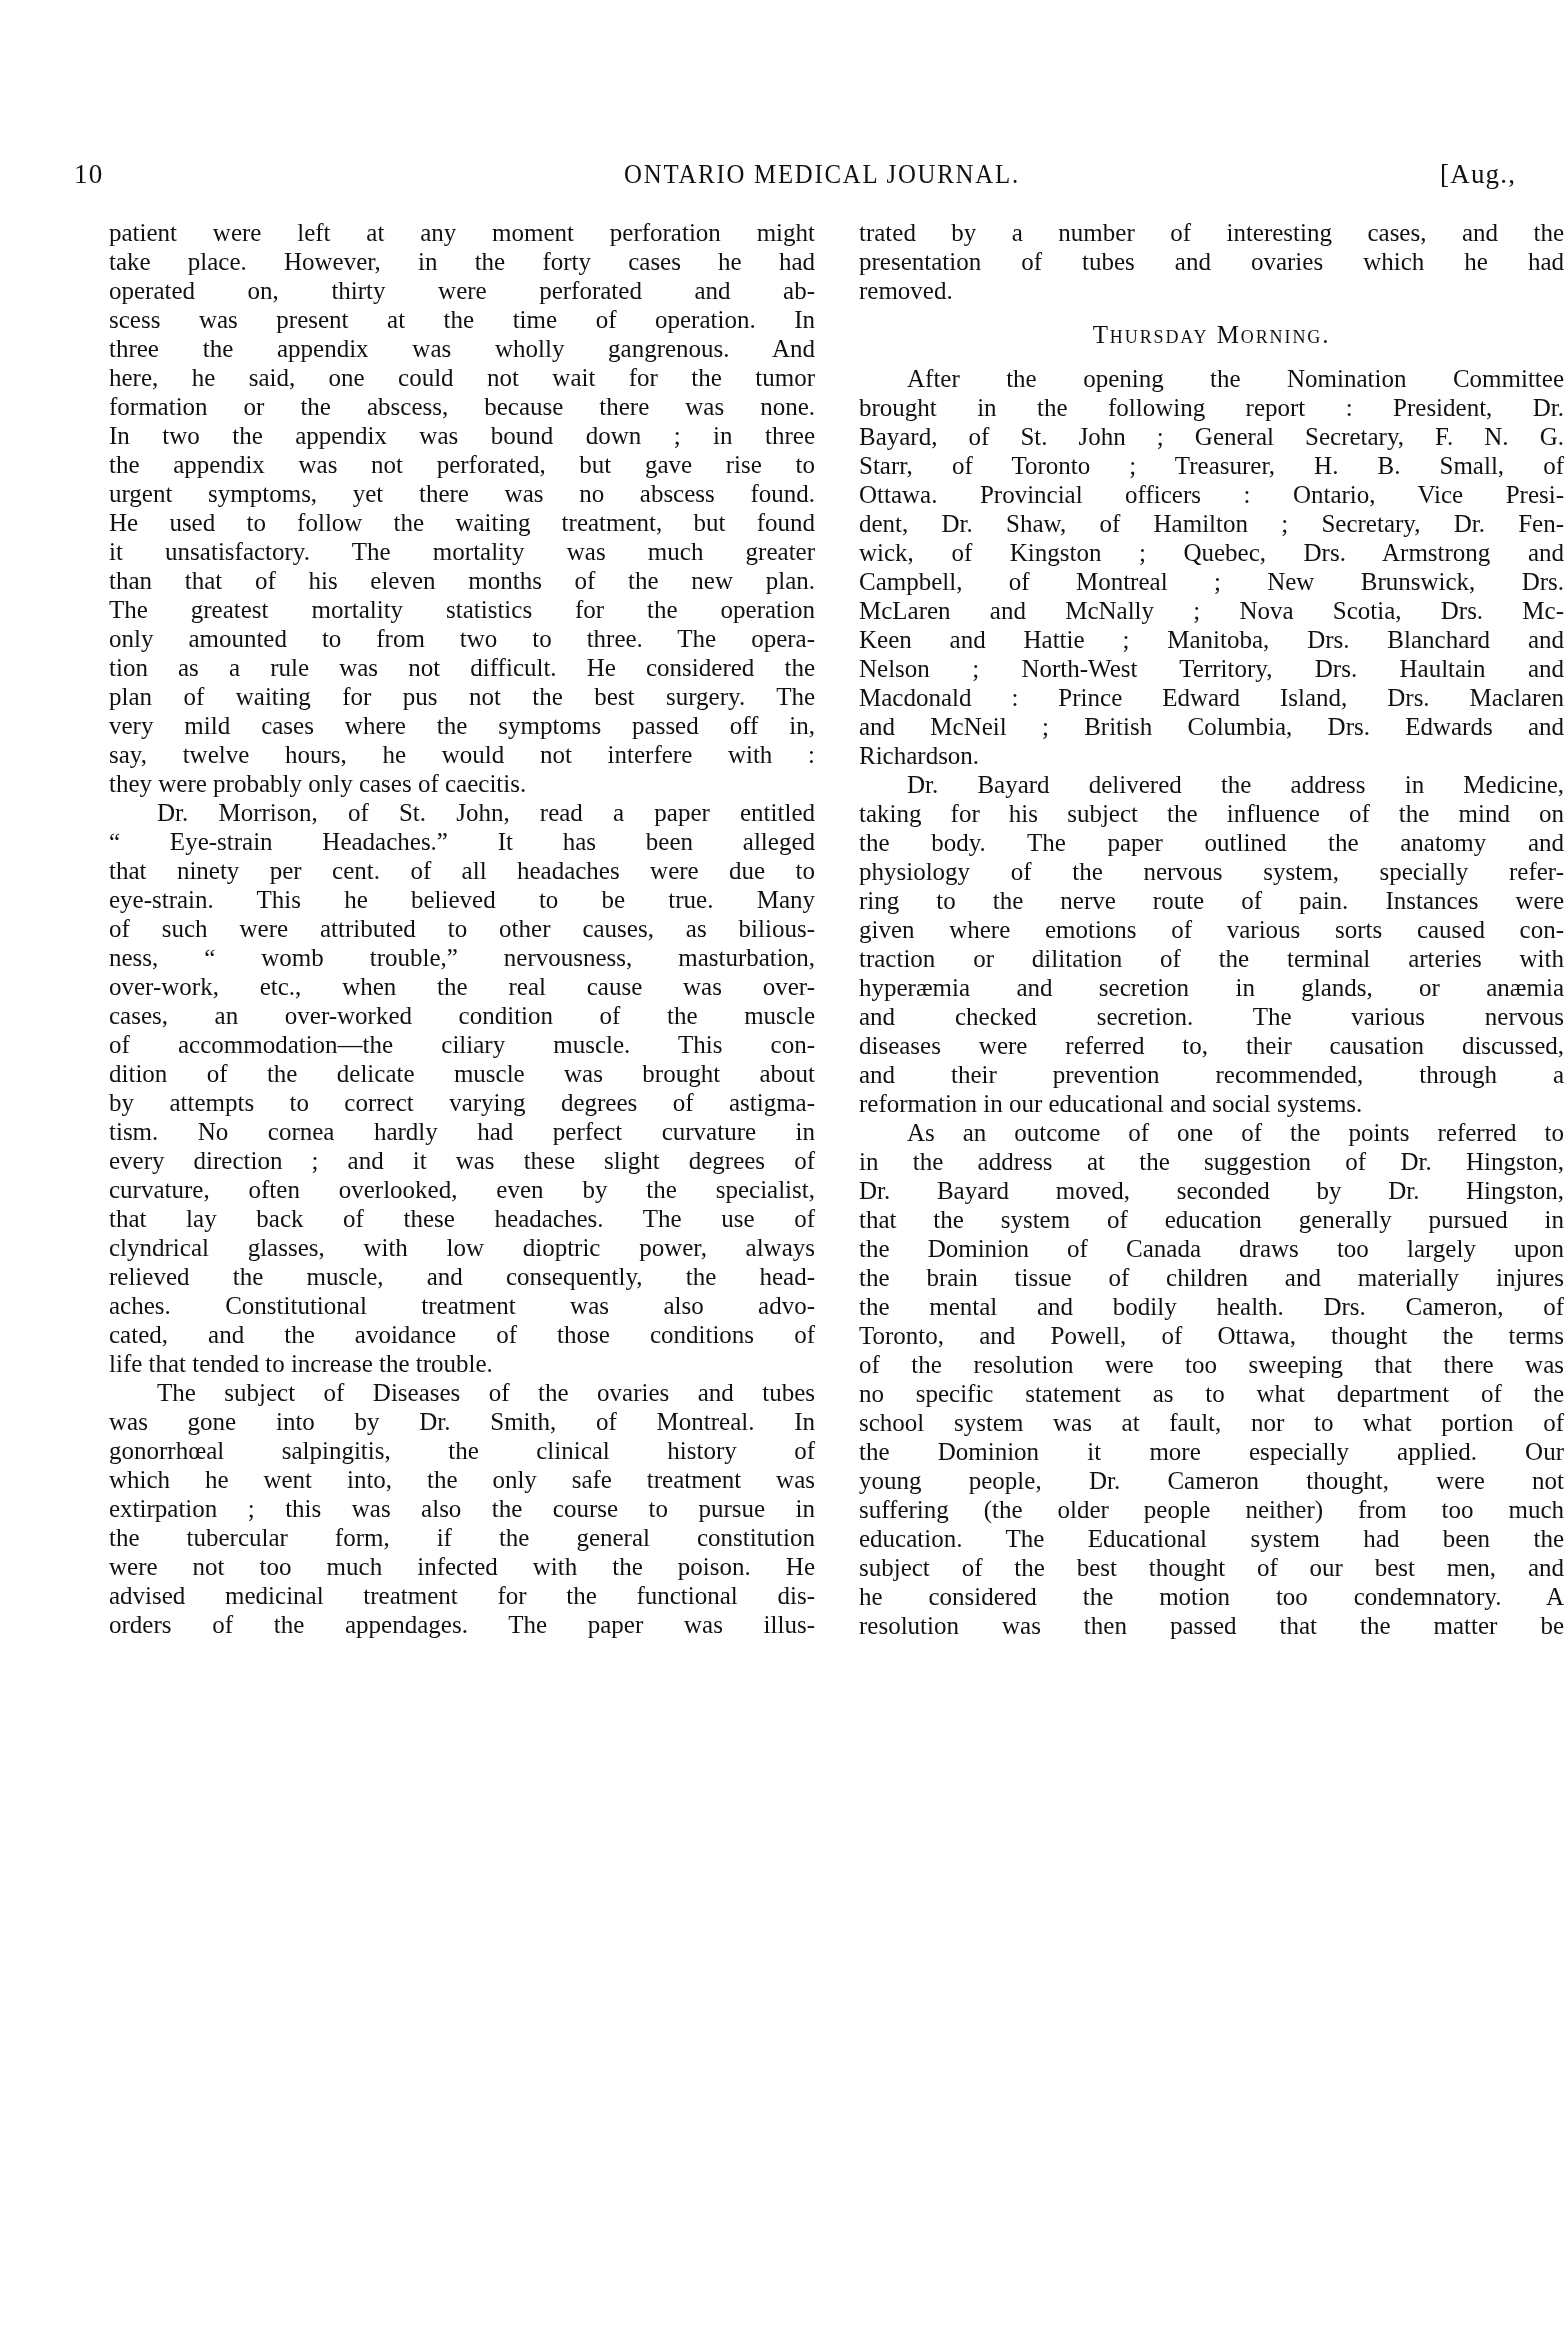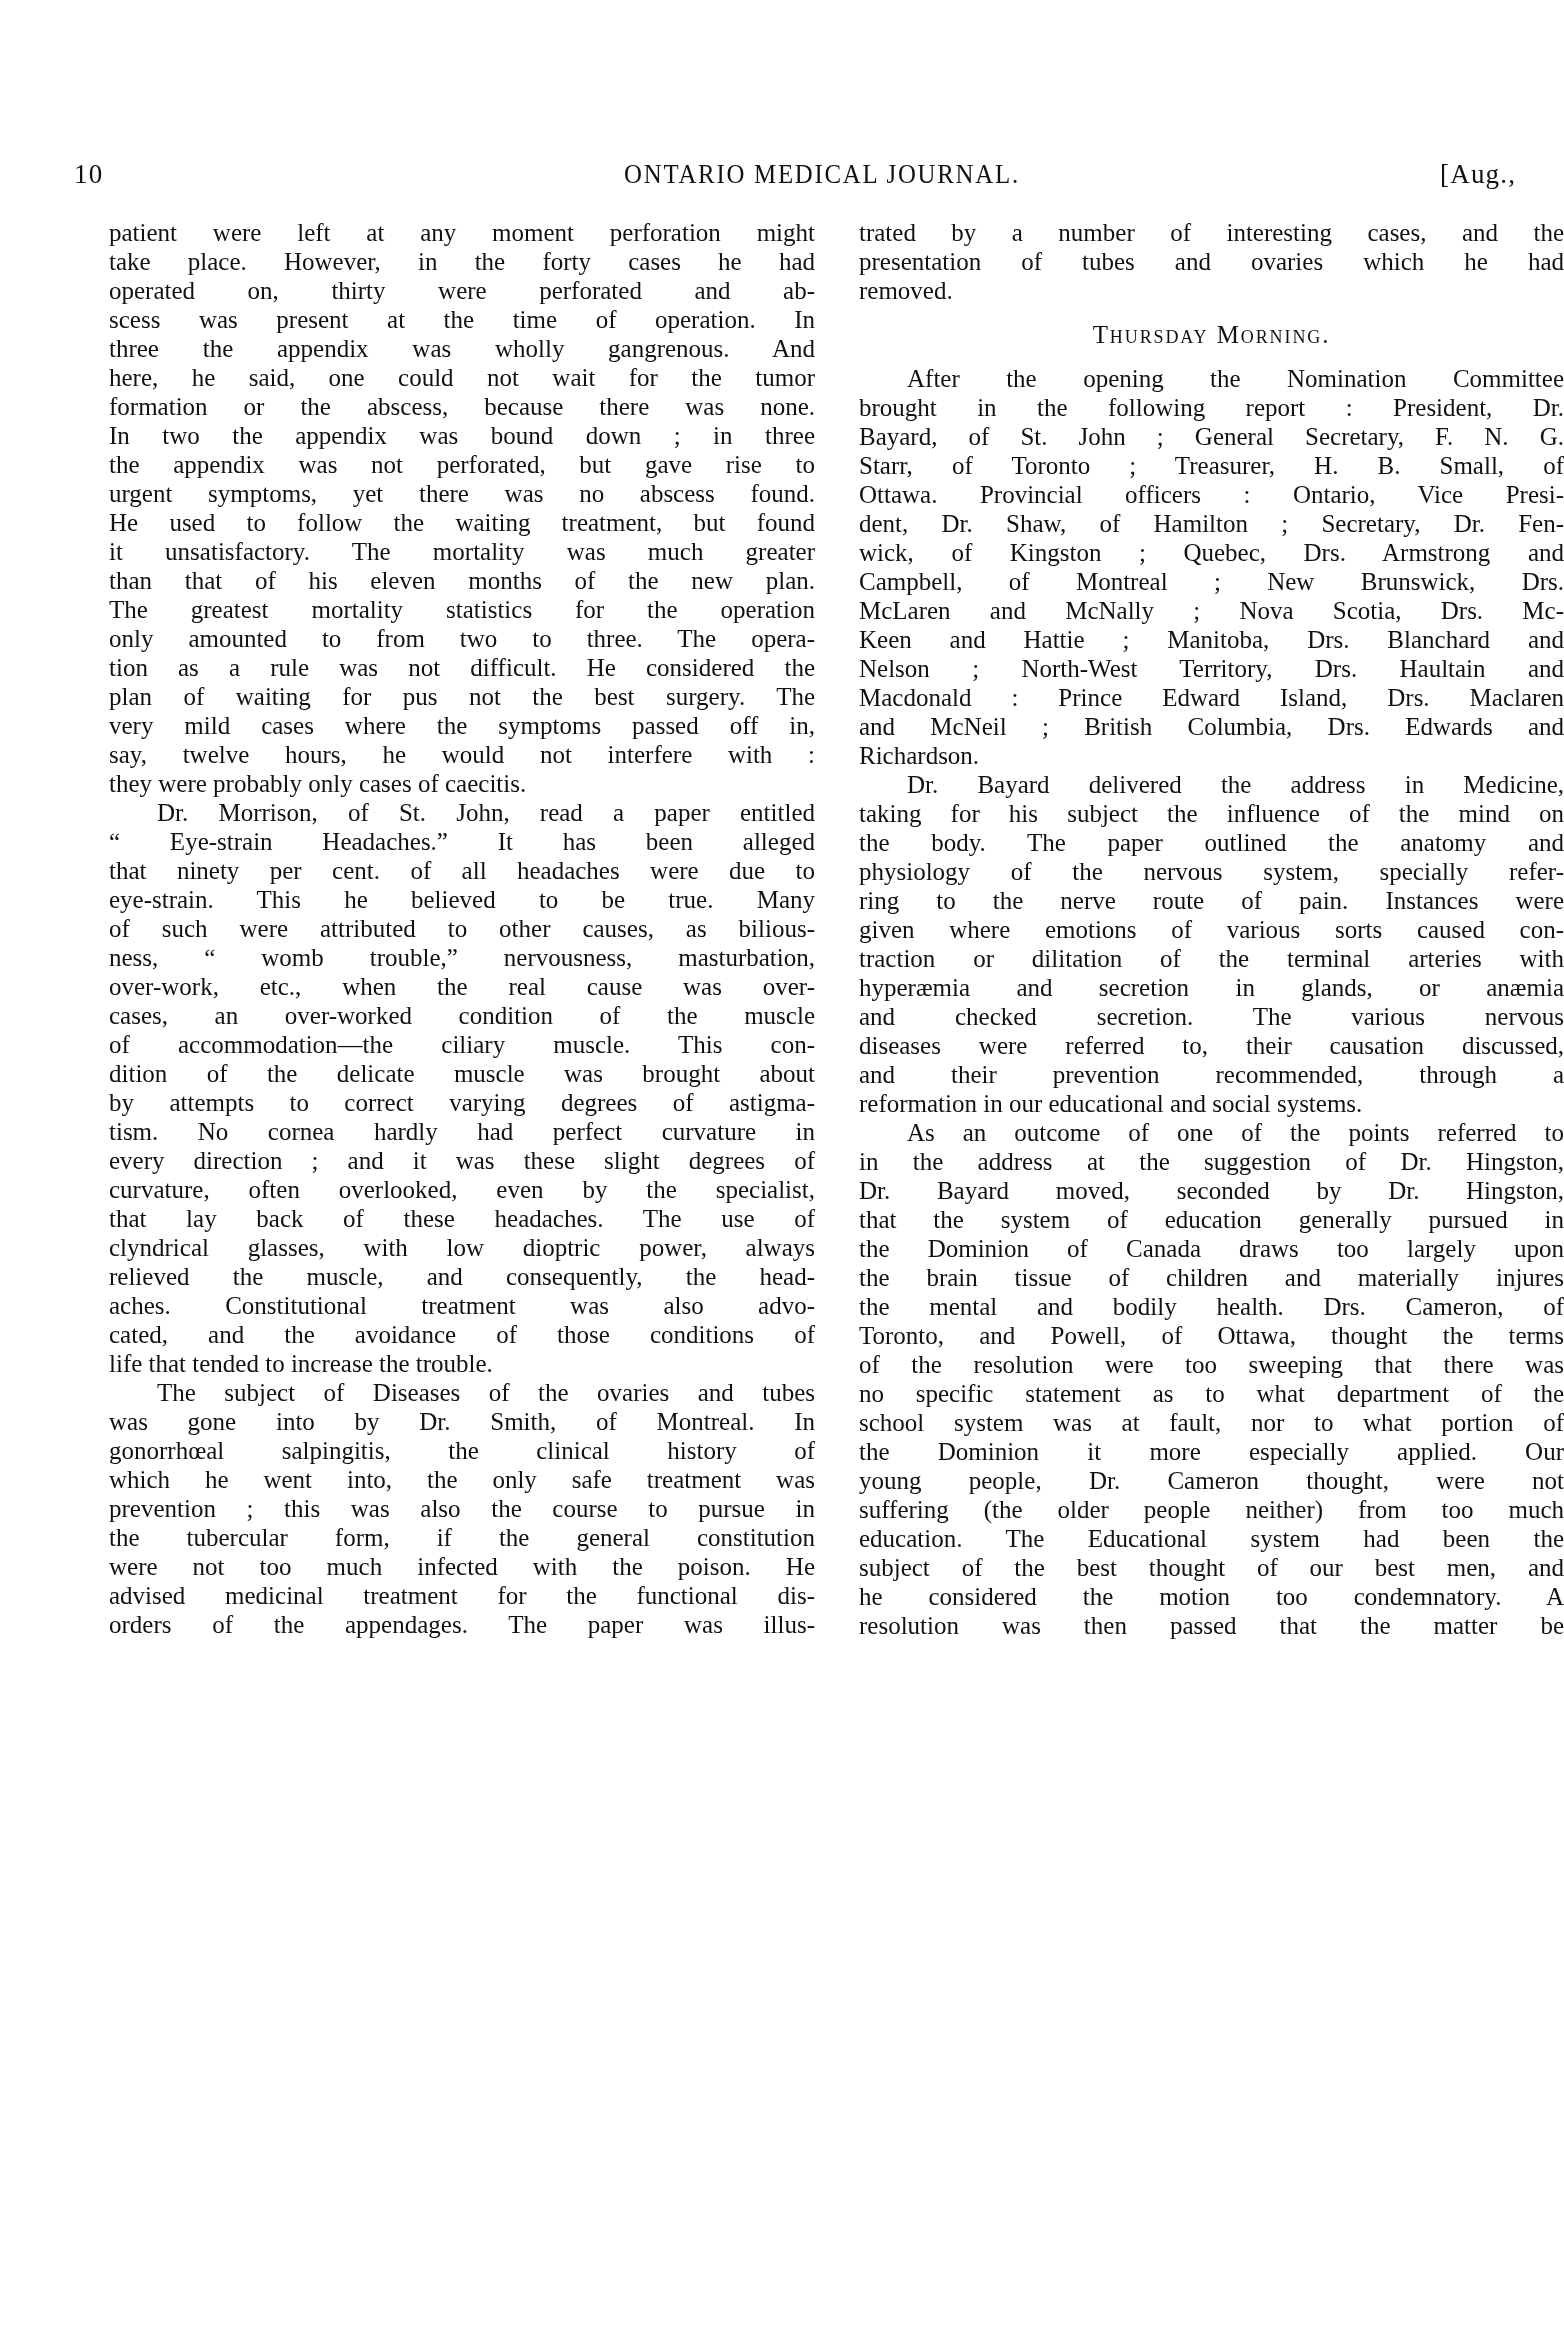--- a/index.html
+++ b/index.html
@@ -94,21 +94,21 @@
       <span class="line">relieved the muscle, and consequently, the head-</span>
       <span class="line">aches. Constitutional treatment was also advo-</span>
       <span class="line">cated, and the avoidance of those conditions of</span>
       <span class="line last">life that tended to increase the trouble.</span>
     </p>
     <p>
       <span class="line indent">The subject of Diseases of the ovaries and tubes</span>
       <span class="line">was gone into by Dr. Smith, of Montreal. In</span>
       <span class="line">gonorrhœal salpingitis, the clinical history of</span>
       <span class="line">which he went into, the only safe treatment was</span>
-      <span class="line">prevention ; this was also the course to pursue in</span>
+      <span class="line">extirpation ; this was also the course to pursue in</span>
       <span class="line">the tubercular form, if the general constitution</span>
       <span class="line">were not too much infected with the poison. He</span>
       <span class="line">advised medicinal treatment for the functional dis-</span>
       <span class="line">orders of the appendages. The paper was illus-</span>
     </p>
   </section>
 
 <section class="column col-right" id="col-right">
     <p>
       <span class="line">trated by a number of interesting cases, and the</span>

